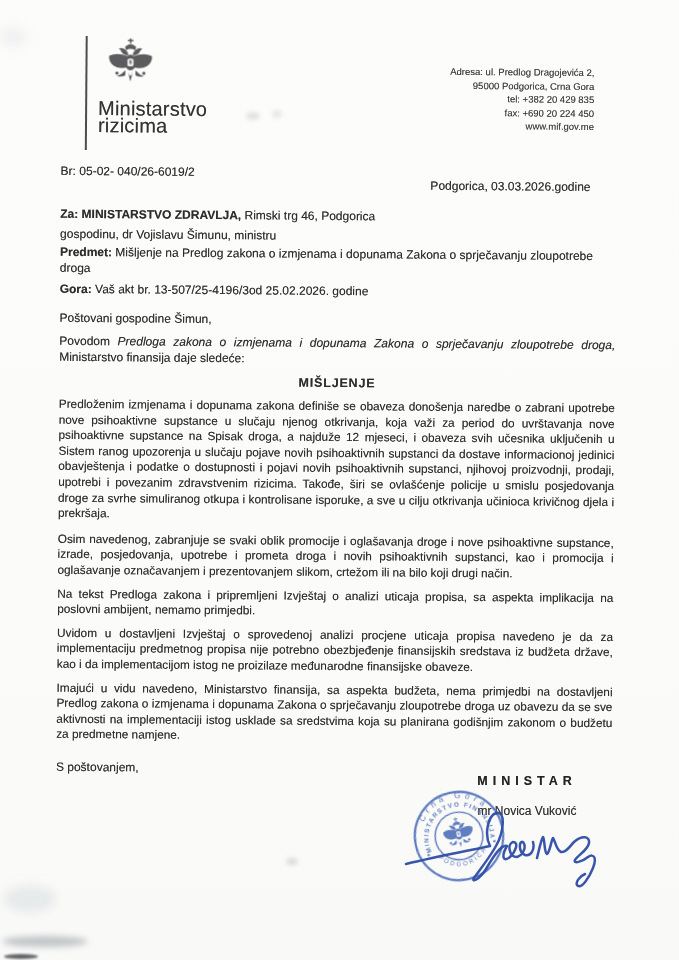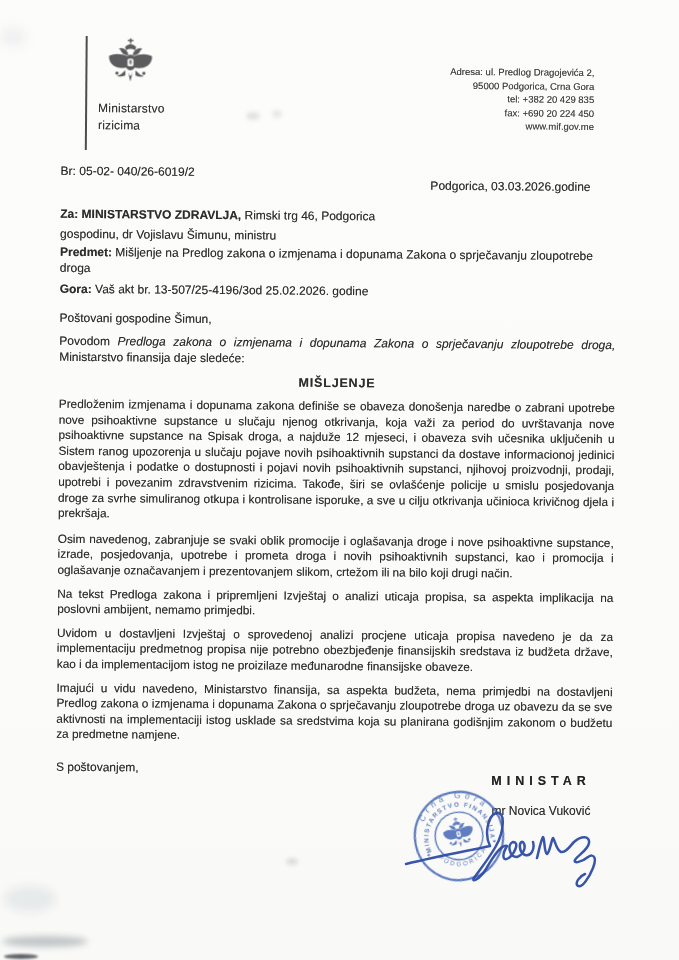--- a/index.html
+++ b/index.html
@@ -12,21 +12,21 @@
     overflow:hidden;
   }
   .rot{transform:rotate(.45deg);transform-origin:50% 0;}
   .txt{text-shadow:0 0 .5px rgba(50,50,50,.55);}
 
   
   .letterhead{display:flex;justify-content:space-between;padding:38px 84px 0 86px;}
   .brand{display:flex;gap:9px;}
   .brand-rule{width:2px;height:114px;background:#2e2e2e;opacity:.85;}
   .coa-svg{display:block;margin-left:6px;filter:blur(.4px);opacity:.92;}
-  .ministry-name{font-size:12px;line-height:17px;color:#333;margin-top:6px;margin-left:2px;letter-spacing:.2px;}
+  .ministry-name{font-size:20px;line-height:17px;color:#333;margin-top:6px;margin-left:2px;letter-spacing:.2px;}
   .addr{padding-top:26px;text-align:right;font-size:9.5px;line-height:13.5px;color:#3d3d3d;}
 
   
   .ref-line{margin:14px 61px 0 62px;font-size:12px;line-height:15px;}
   .date-line{margin:-3px 87px 0 62px;font-size:12px;line-height:15px;text-align:right;}
 
   
   .block{margin:0 61px 0 62px;font-size:12px;}
   .recipient{margin-top:13px;line-height:20px;}
   .subject{line-height:16px;text-align:left;}
@@ -36,21 +36,21 @@
   .salutation{margin-top:13px;line-height:16px;}
   .intro{margin-top:7px;line-height:16px;text-align:justify;}
   .opinion-heading{margin-top:9px;text-align:center;font-weight:bold;font-size:12.5px;letter-spacing:.8px;line-height:15px;}
 
   .para{margin:8px 61px 0 62px;font-size:11.8px;line-height:15.6px;text-align:justify;}
   .para.first{margin-top:8px;}
   .para.gap{margin-top:10px;}
   .closing{margin:16px 61px 0 62px;font-size:12px;line-height:16px;}
 
   
-  .sig-text{position:absolute;left:456px;top:774px;width:170px;text-align:center;z-index:1;}
+  .sig-text{position:absolute;left:442px;top:774px;width:170px;text-align:center;z-index:1;}
   .sig-title{font-weight:bold;font-size:12.5px;letter-spacing:5px;color:#222;}
   .sig-name{margin-top:16px;font-size:12px;color:#2f2f2f;}
   .stamp-svg{position:absolute;left:406px;top:783px;width:106px;height:106px;transform:rotate(-12deg);z-index:2;opacity:.88;filter:blur(.3px);}
   .sign-svg{position:absolute;left:393px;top:806px;width:232px;height:97px;z-index:3;opacity:.95;}
 
   
   .smudge{position:absolute;border-radius:50%;pointer-events:none;}
   .sm1{left:4px;top:886px;width:52px;height:26px;background:rgba(190,198,206,.30);filter:blur(5px);}
   .sm2{left:2px;top:936px;width:86px;height:11px;background:rgba(110,120,130,.40);filter:blur(3px);}
   .sm3{left:4px;top:954px;width:34px;height:5px;background:rgba(45,50,55,.75);filter:blur(1px);}

